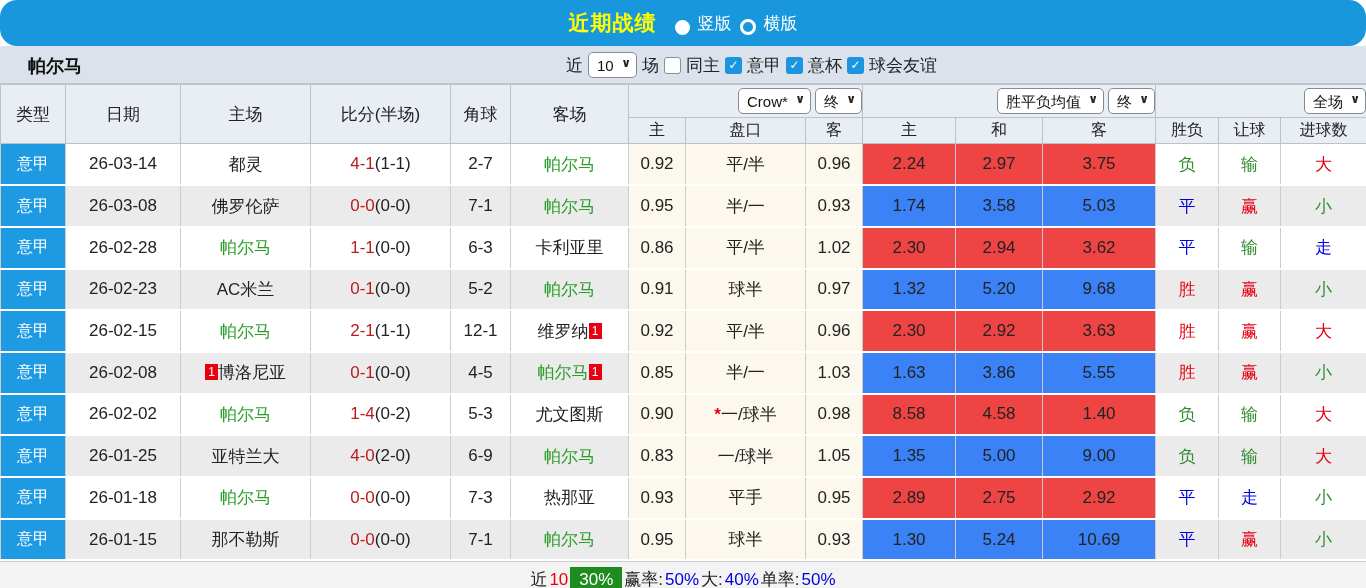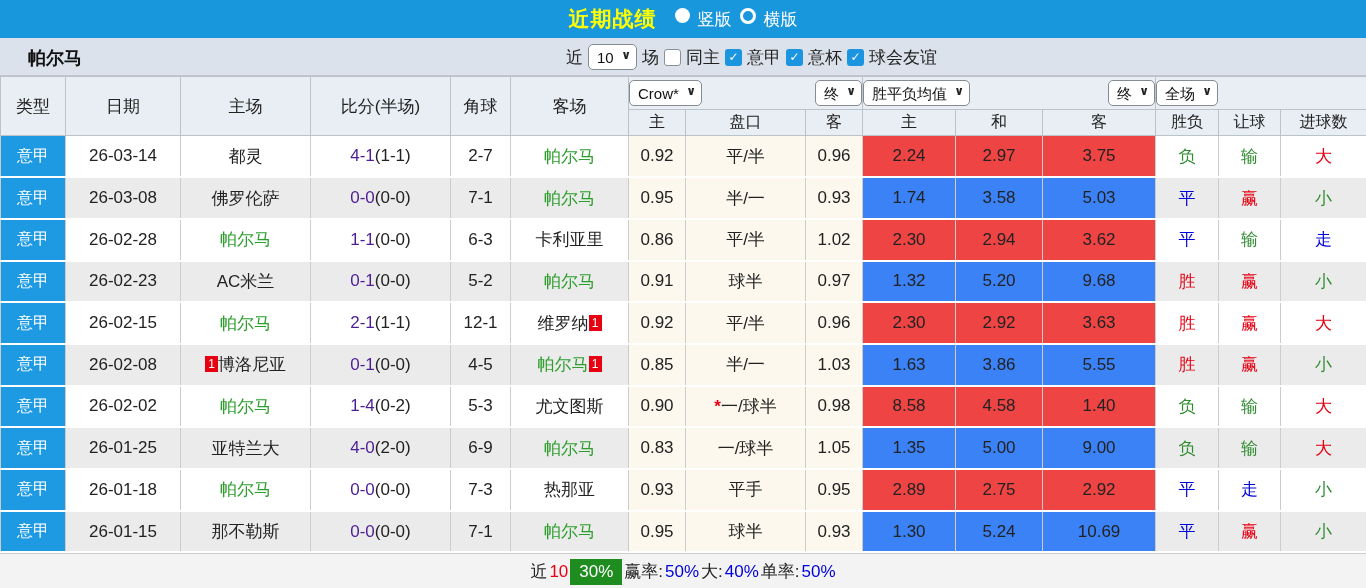--- a/index.html
+++ b/index.html
@@ -1,23 +1,23 @@
 <!DOCTYPE html>
 <html><head>
 <meta charset="utf-8">
 <style>
   * { box-sizing: border-box; margin: 0; padding: 0; }
   html, body { width: 1366px; height: 588px; overflow: hidden; }
   body { font-family: "Liberation Sans", "DejaVu Sans", sans-serif; background: #fff; }
   .page { width: 1366px; height: 588px; }
 
   
-  .topbar { height: 38px; background: #1997dc; display: flex; align-items: center; justify-content: center; gap: 18px; }
+  .topbar { height: 46px; background: #1997dc; display: flex; align-items: center; justify-content: center; gap: 18px; border-radius: 17px; }
   .topbar .title { color: #ffff00; font-weight: bold; font-size: 21px; letter-spacing: 1px; }
-  .radio-group { display: flex; align-items: flex-start; gap: 8px; }
+  .radio-group { display: flex; align-items: flex-end; gap: 8px; }
   .radio { width: 15px; height: 15px; border-radius: 50%; display: inline-block; cursor: pointer; }
   .radio.selected { background: #fff; }
   .radio.unselected { border: 3px solid #fff; background: transparent; width: 16px; height: 16px; }
   .radio-label { color: #fff; font-size: 17px; cursor: pointer; }
 
   
   .filterbar { height: 38px; background: #dbe2eb; position: relative; border-bottom: 1px solid #c0c6cd; }
   .filterbar .team { position: absolute; left: 28px; top: 8px; font-weight: bold; font-size: 18px; color: #111; }
   .filterbar .controls { position: absolute; left: 566px; top: 0; height: 38px; display: flex; align-items: center; gap: 5px; font-size: 17px; color: #222; }
 
@@ -41,29 +41,29 @@
   tbody tr:first-child td { border-top: none; }
   tbody tr.alt td { background: #ebebeb; }
   tbody td.league { background: #1e9ae3; color: #fff; font-size: 16px; }
   tbody tr.alt td.league { background: #1e9ae3; }
   tbody td.col-cream { background: #fcf8ed; }
   tbody tr.alt td.col-cream { background: #fcf8ed; }
   tbody td.col-blue { background: #ef4444; }
   tbody tr.alt td.col-blue { background: #3b82f6; }
 
   .team-green { color: #2c9e2c; }
-  .score-main { color: #4c1d95; }
+  .score-main { color: #b91c1c; }
   .badge { display: none; background: #e60012; color: #fff; font-size: 12px; width: 13px; height: 16px; line-height: 16px; text-align: center; vertical-align: 2px; }
   .star { display: none; color: #e60012; font-weight: bold; }
   .c-r { color: #e60012; }
   .c-b { color: #0000dd; }
   .c-g { color: #2e8b2e; }
 
   .selcell { }
-  .selgroup { display: flex; align-items: center; justify-content: space-between; gap: 13px; }
+  .selgroup { display: flex; align-items: center; justify-content: flex-end; gap: 4px; }
 
   
   .footer { height: 36px; background: #f3f3f3; border-top: 1px solid #ccc; display: flex; align-items: center; justify-content: center; font-size: 17px; color: #222; }
   .footer span { margin: 0 1px; }
   .f-red { color: #e60012; }
   .f-blue { color: #0000dd; }
   .f-rate { background: #1e8c1e; color: #fff; padding: 3px 9px; margin: 0 6px 0 4px; }
   .f-gap { margin-left: 10px; }
 </style>
 </head>

